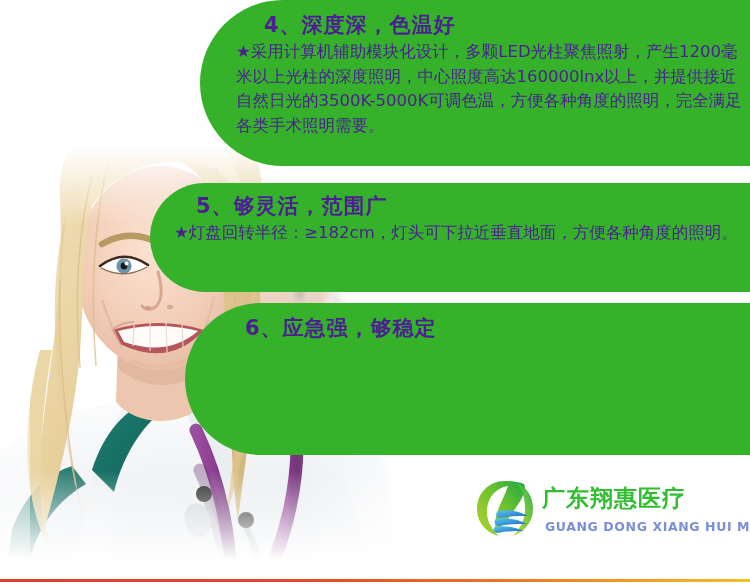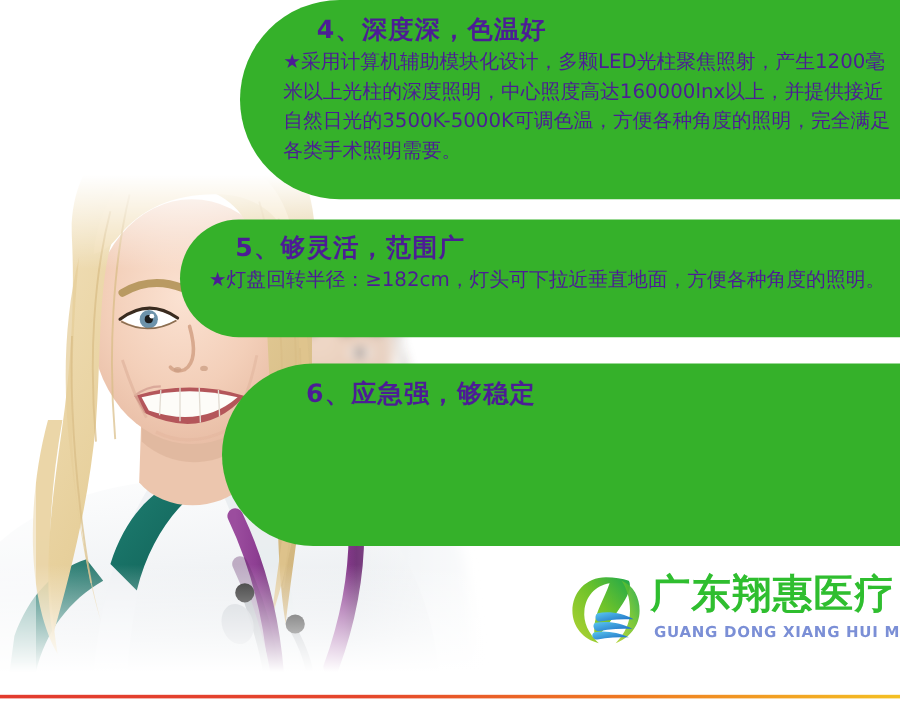--- a/index.html
+++ b/index.html
@@ -31,37 +31,37 @@
     font-size:16.5px;
     line-height:24.5px;
     letter-spacing:0px;
   }
   .callout .body p{margin:0;}
 
   #box1{left:200px;top:0px;width:550px;height:166px;
         border-radius:0 0 0 0;border-top-left-radius:90px;border-bottom-left-radius:90px;
         padding:10px 8px 0 36px;}
   #box1 .title{margin-left:28px;}
-  #box2{left:150px;top:183px;width:600px;height:98px;
+  #box2{left:150px;top:183px;width:600px;height:109px;
         border-top-left-radius:62px;border-bottom-left-radius:62px;
         padding:8px 10px 0 24px;}
   #box2 .title{margin-left:22px;}
   #box3{left:185px;top:303px;width:565px;height:152px;
         border-top-left-radius:85px;border-bottom-left-radius:85px;
         padding:10px 10px 0 34px;}
-  #box3 .title{margin-left:36px;}
+  #box3 .title{margin-left:26px;}
 
   
   .logo{position:absolute;left:470px;top:476px;width:272px;height:70px;}
   .logo-mark{position:absolute;left:4px;top:2px;width:62px;height:62px;}
   .logo-cn{
     position:absolute;left:72px;top:1px;
-    font-size:33px;font-weight:bold;color:#2fbe2f;
+    font-size:23px;font-weight:bold;color:#2fbe2f;
     letter-spacing:1px;line-height:42px;white-space:nowrap;
-    font-family:Liberation Mono, monospace;
+    font-family:Liberation Sans, sans-serif;
   }
   .logo-en{
     position:absolute;left:75px;top:43px;
     font-size:12.5px;font-weight:bold;color:#7b8fd6;
     letter-spacing:0.6px;white-space:nowrap;
   }
 
   
   .bottom-rule{
     position:absolute;left:0;bottom:3px;width:750px;height:3px;

